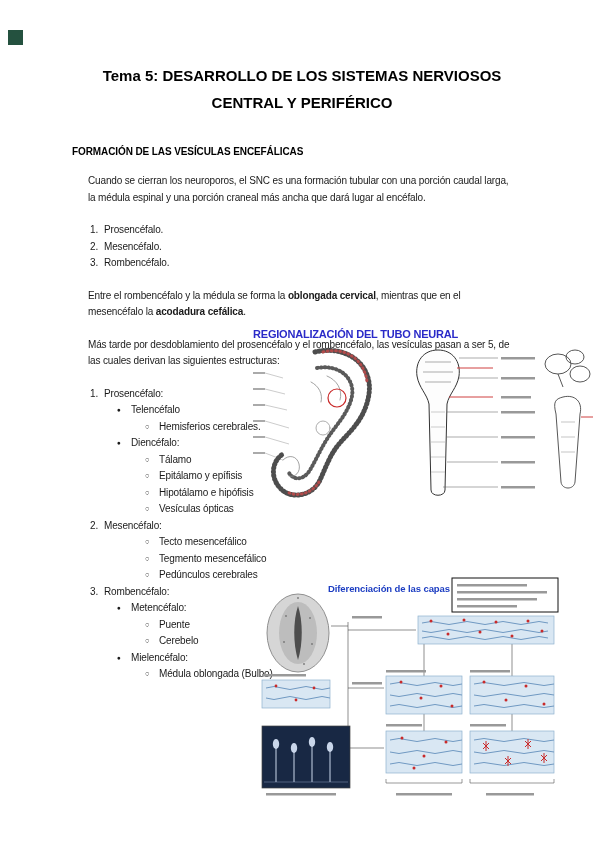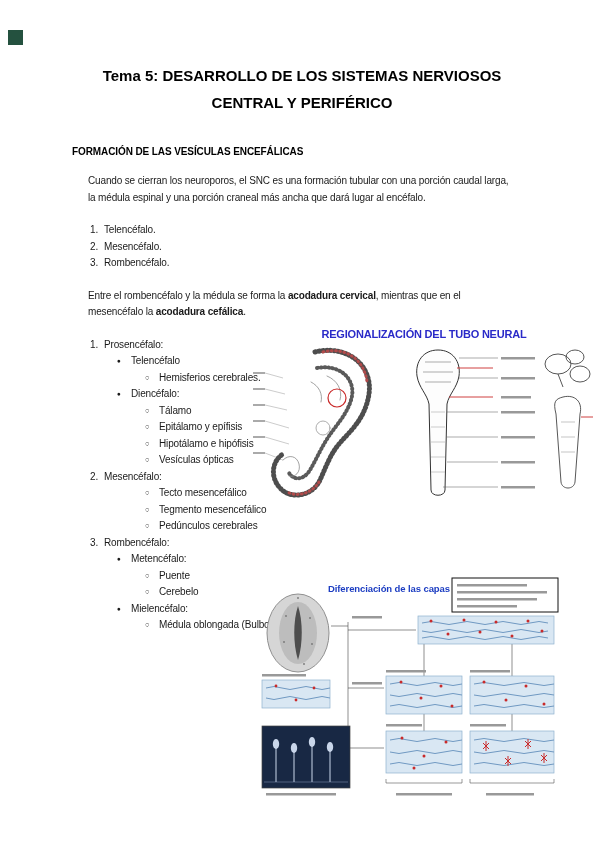--- a/index.html
+++ b/index.html
@@ -14,21 +14,21 @@
   .b{font-weight:bold;}
   .row{display:flex;font-size:10px;line-height:16.5px;letter-spacing:-0.15px;}
   .mk{width:14px;flex:none;}
   .mk-dot{font-size:6.5px;line-height:16.5px;}
   .mk-circ{font-size:7.5px;line-height:16.5px;}
   .lvl1{padding-left:18px;}
   .lvl2{padding-left:45px;}
   .lvl3{padding-left:73px;}
   .outline{width:212px;}
   .fig1{position:absolute;left:253px;top:328px;width:342px;height:190px;}
-  .fig1-title{color:#2a2ac8;font-weight:bold;font-size:11px;text-align:center;margin:0 0 2px;letter-spacing:-0.2px;}
+  .fig1-title{color:#2a2ac8;font-weight:bold;font-size:11px;margin:0 0 2px;letter-spacing:-0.2px;}
   .fig2{position:absolute;left:256px;top:576px;width:312px;height:232px;}
   .fig2-title{position:absolute;left:72px;top:7px;color:#1c3dc2;font-weight:bold;font-size:9.5px;letter-spacing:-0.1px;}
   svg{display:block;}
 </style>
 </head>
 <body>
 
 <div class="page">
 
   <div class="corner-square"></div>
@@ -38,33 +38,34 @@
       <span>Tema 5: DESARROLLO DE LOS SISTEMAS NERVIOSOS</span>
       <span>CENTRAL Y PERIFÉRICO</span>
     </h1>
 
     <h2 class="sec-heading">FORMACIÓN DE LAS VESÍCULAS ENCEFÁLICAS</h2>
 
     <p class="body-p">Cuando se cierran los neuroporos, el SNC es una formación tubular con una porción caudal larga, la médula espinal y una porción craneal más ancha que dará lugar al encéfalo.</p>
 
     <div class="row lvl1">
       <span class="mk">1.</span>
-      <span>Telencéfalo.</span>
+      <span>Prosencéfalo.</span>
     </div>
     <div class="row lvl1">
       <span class="mk">2.</span>
       <span>Mesencéfalo.</span>
     </div>
     <div class="row lvl1">
       <span class="mk">3.</span>
       <span>Rombencéfalo.</span>
     </div>
 
-    <p class="body-p"><span>Entre el rombencéfalo y la médula se forma la </span><span class="b">acodadura cervical</span><span>, mientras que en el mesencéfalo la </span><span class="b">acodadura cefálica</span><span>.</span></p>
-
+    <p class="body-p"><span>Entre el rombencéfalo y la médula se forma la </span><span class="b">oblongada cervical</span><span>, mientras que en el mesencéfalo la </span><span class="b">acodadura cefálica</span><span>.</span></p>
+
+    <p class="body-p">Más tarde por desdoblamiento del prosencéfalo y el rombencéfalo, las vesículas pasan a ser 5, de las cuales derivan las siguientes estructuras:</p>
 
     <div class="outline">
       <div class="row lvl1">
           <span class="mk">1.</span>
           <span>Prosencéfalo:</span>
         </div>
       <div class="row lvl2">
           <span class="mk mk-dot">●</span>
           <span>Telencéfalo</span>
         </div>

